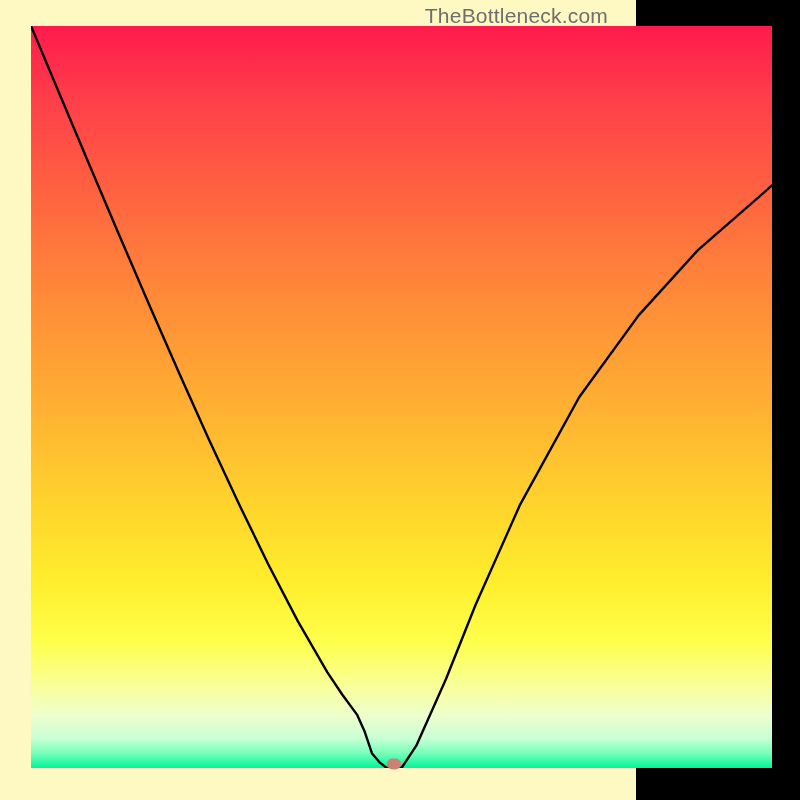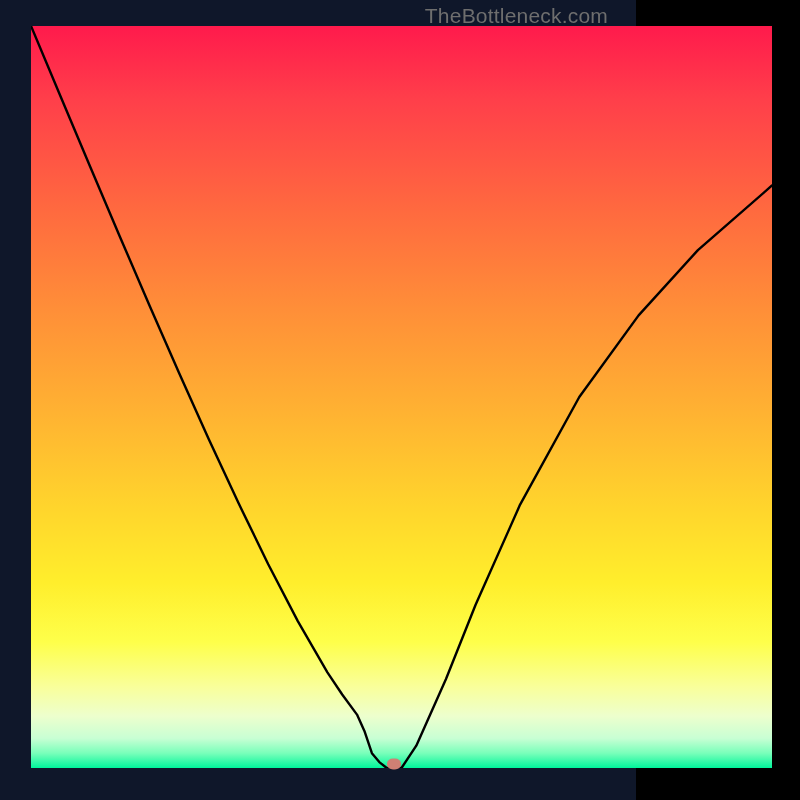--- a/index.html
+++ b/index.html
@@ -8,21 +8,21 @@
     width: 800px;
     height: 800px;
     background: #000;
     overflow: hidden;
     font-family: Arial, Helvetica, sans-serif;
   }
   .frame {
     position: relative;
     width: 636px;
     height: 800px;
-    background: #0f172a;
+    background: #fef9c3;
   }
   .plot {
     position: absolute;
     left: 31px;
     top: 26px;
     width: 741px;
     height: 742px;
     
     background: linear-gradient(
       to bottom,

